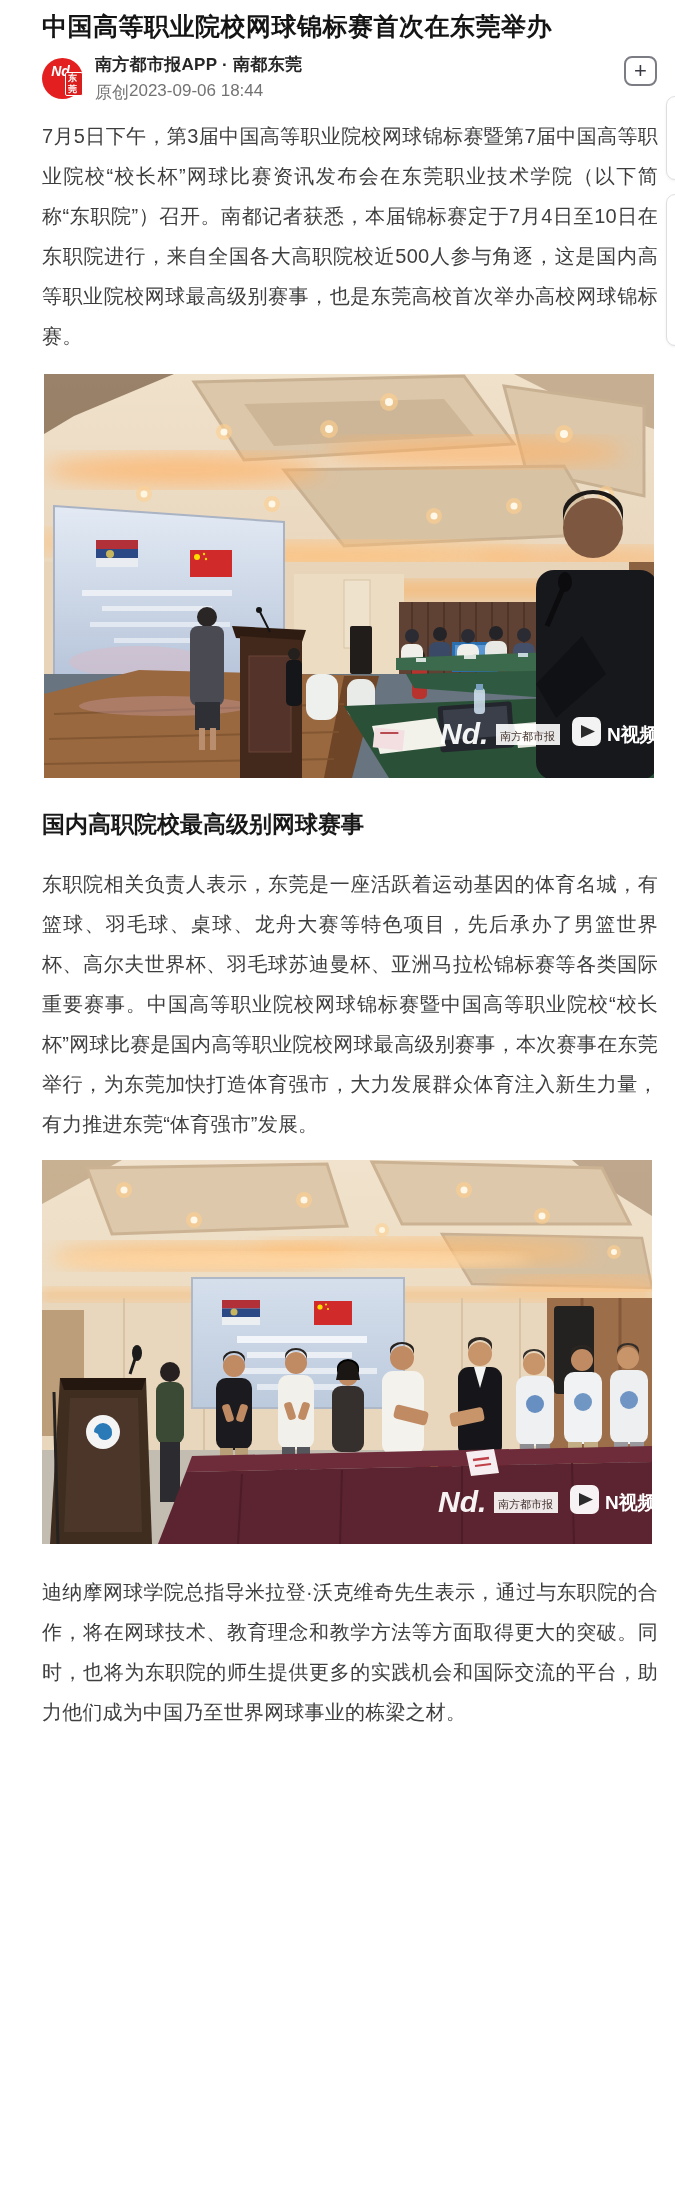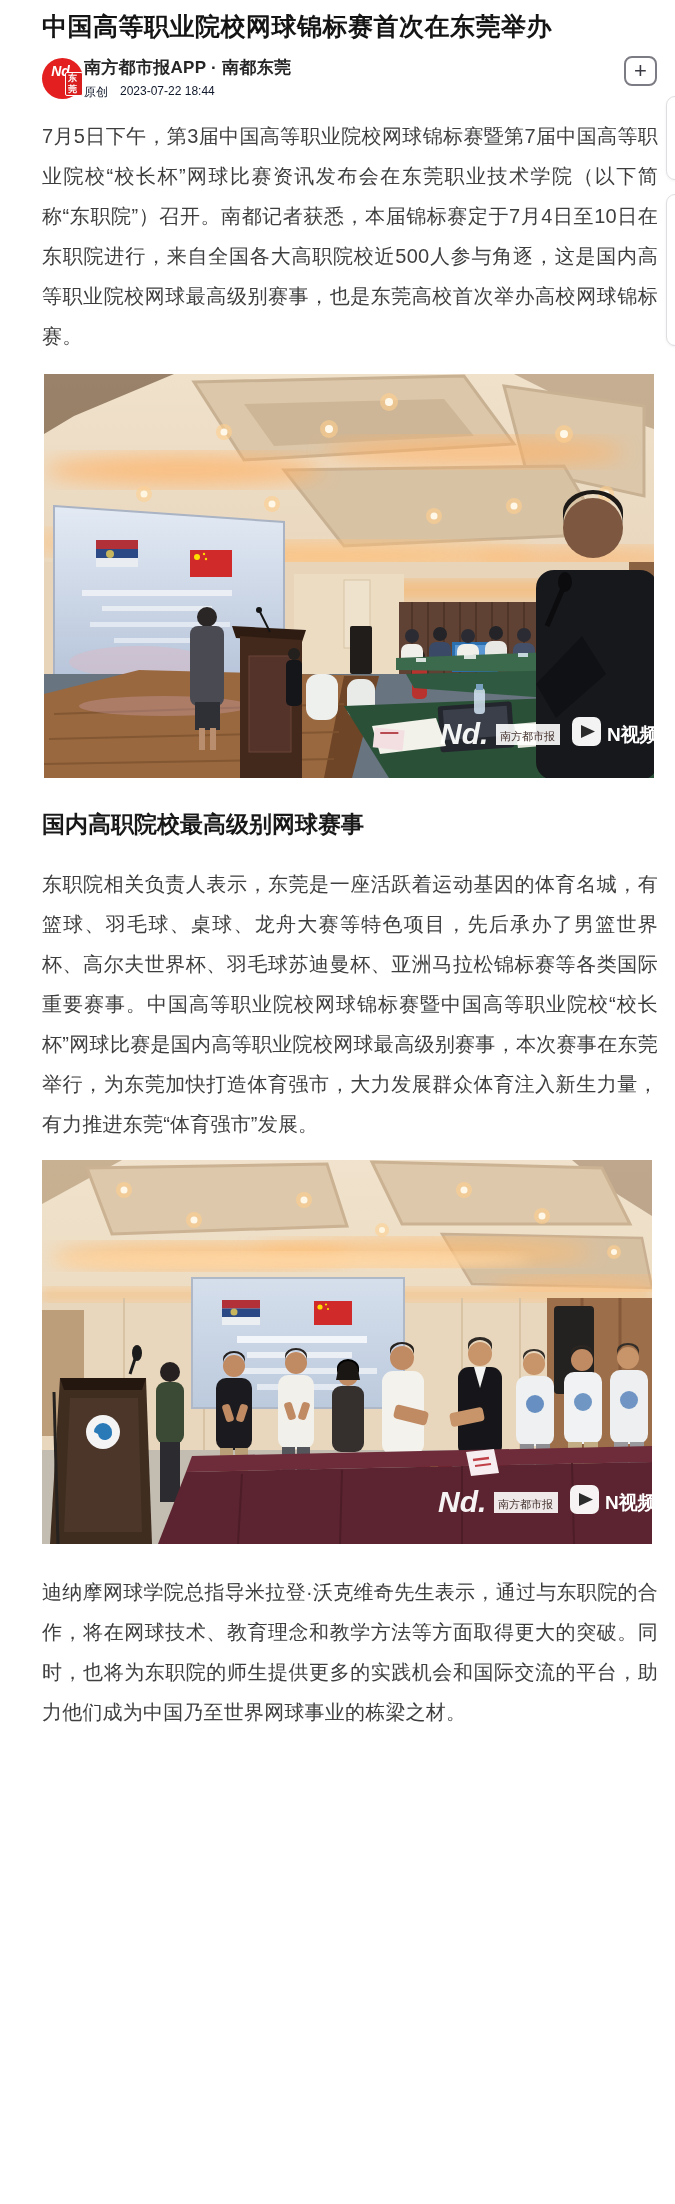--- a/index.html
+++ b/index.html
@@ -6,23 +6,23 @@
   .viewport{width:675px;height:2204px;overflow:hidden;position:relative;background:#fff;
     font-family:"Liberation Sans","DejaVu Sans",sans-serif;border-radius:18px;}
   .page{position:relative;padding:8px 17px 14px 42px;}
   .title{font-size:25px;line-height:36px;font-weight:700;color:#141414;margin:0 0 12px;letter-spacing:.5px;}
   .byline-row{position:relative;height:44px;margin-bottom:16px;display:flex;align-items:center;}
   .logo{position:relative;width:41px;height:41px;border-radius:50%;background:#e3201f;flex:0 0 auto;}
   .logo-nd{position:absolute;top:6px;left:0;width:100%;text-align:center;color:#fff;
     font-style:italic;font-weight:700;font-size:14px;line-height:14px;}
   .logo-badge{position:absolute;left:23px;bottom:3px;background:#d91f1e;border:1px solid #fff;border-radius:2px;
     color:#fff;font-size:9px;line-height:11px;padding:0 2px;font-weight:700;}
-  .pub-info{margin-left:1px;}
+  .pub-info{margin-left:12px;}
   .pub-name{font-size:17px;font-weight:700;color:#262626;letter-spacing:.3px;}
-  .pub-meta{margin-top:5px;font-size:12px;color:#0f172a;display:flex;gap:12px;}
+  .pub-meta{margin-top:5px;font-size:17px;color:#737373;display:flex;}
   .follow-btn{position:absolute;right:1px;top:0px;width:33px;height:30px;background:#fff;
     border:2px solid #7c7c84;border-radius:8px;color:#3a3a44;font-size:22px;line-height:22px;
     display:flex;align-items:center;justify-content:center;padding:0;cursor:pointer;}
   p.body{font-size:20px;line-height:40px;color:#3e3e3e;text-align:justify;margin:0 0 16px;letter-spacing:.2px;}
   h2.section{font-size:23px;line-height:32px;font-weight:700;color:#181818;margin:26px 0 24px;}
   figure.photo{margin:18px 0 30px;padding:0;margin-left:2px;width:610px;}
   figure.photo2{margin:16px 0 28px;}
   figure.photo svg{display:block;}
   .edge-panel{position:absolute;width:40px;background:#fff;border:1px solid #dedee2;border-radius:9px;
     box-shadow:0 1px 3px rgba(0,0,0,.06);}
@@ -39,21 +39,21 @@
 
   <div class="byline-row">
     <div class="logo">
       <span class="logo-nd">Nd.</span>
       <span class="logo-badge">东莞</span>
     </div>
     <div class="pub-info">
       <div class="pub-name">南方都市报APP · 南都东莞</div>
       <div class="pub-meta">
         <span>原创</span>
-        <span>2023-07-22 18:44</span>
+        <span>2023-09-06 18:44</span>
       </div>
     </div>
     <button class="follow-btn">
       <span>+</span>
     </button>
   </div>
 
   <p class="body">7月5日下午，第3届中国高等职业院校网球锦标赛暨第7届中国高等职业院校“校长杯”网球比赛资讯发布会在东莞职业技术学院（以下简称“东职院”）召开。南都记者获悉，本届锦标赛定于7月4日至10日在东职院进行，来自全国各大高职院校近500人参与角逐，这是国内高等职业院校网球最高级别赛事，也是东莞高校首次举办高校网球锦标赛。</p>
 
   <figure class="photo">

